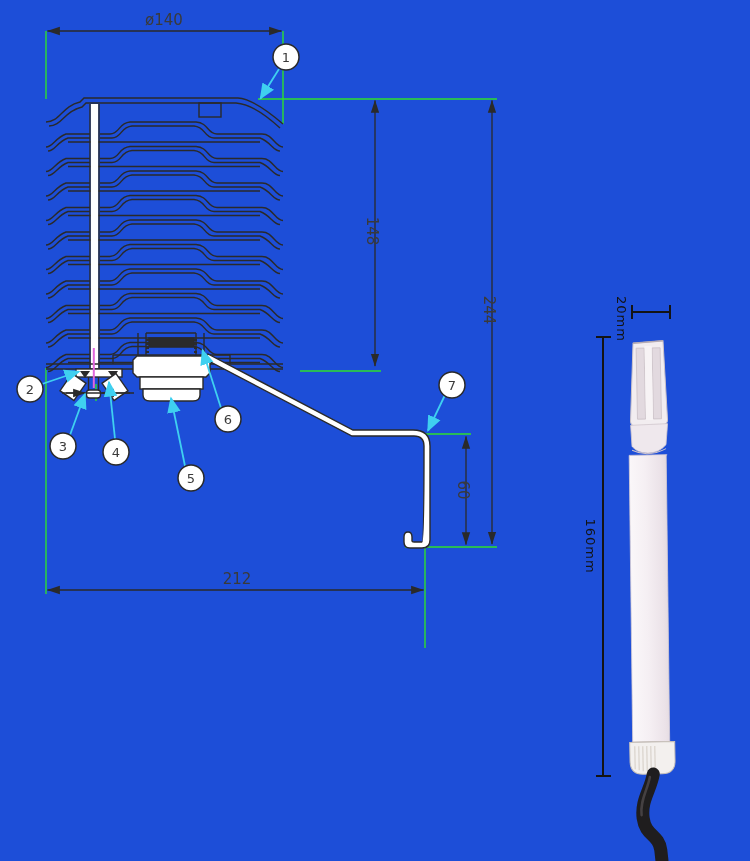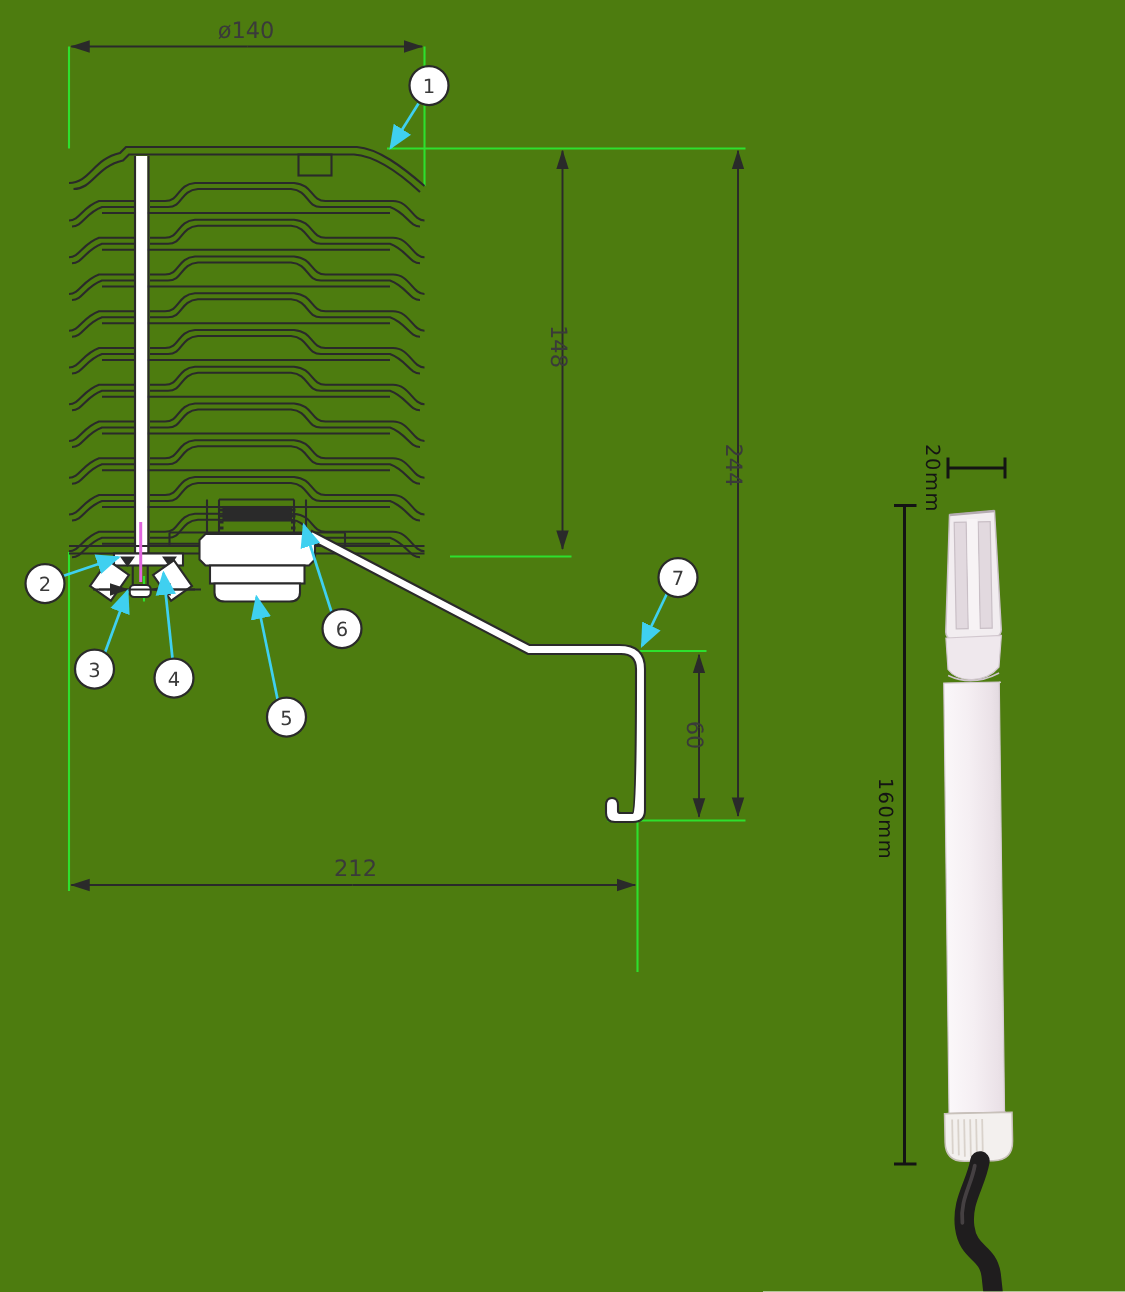--- a/index.html
+++ b/index.html
@@ -1,16 +1,16 @@
 <!DOCTYPE html>
 <html><head>
 <meta charset="utf-8">
 <style>
   html,body{margin:0;padding:0;background:#ffffff;}
-  .page{position:relative;width:750px;height:861px;background:#4d7c0f;overflow:hidden;
+  .page{position:relative;width:750px;height:861px;background:#1d4ed8;overflow:hidden;
         font-family:"DejaVu Sans",sans-serif;}
   svg text{font-family:"DejaVu Sans",sans-serif;}
   .dimtxt{font-size:15px;fill:#3a3a3a;}
   .callout-num{font-size:13px;fill:#3a3a3a;}
   .photolbl{font-size:13px;fill:#141414;letter-spacing:1px;}
 </style>
 </head>
 <body>
 
 <div class="page">

